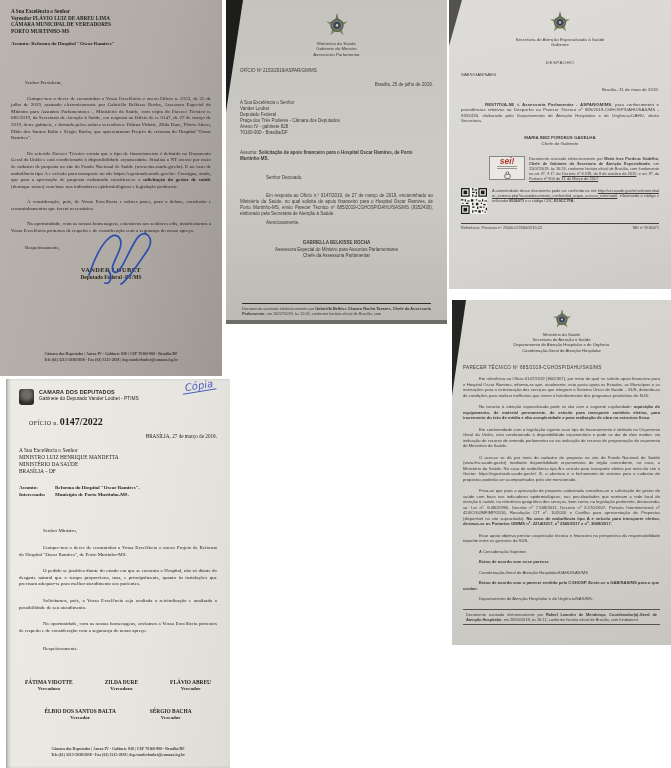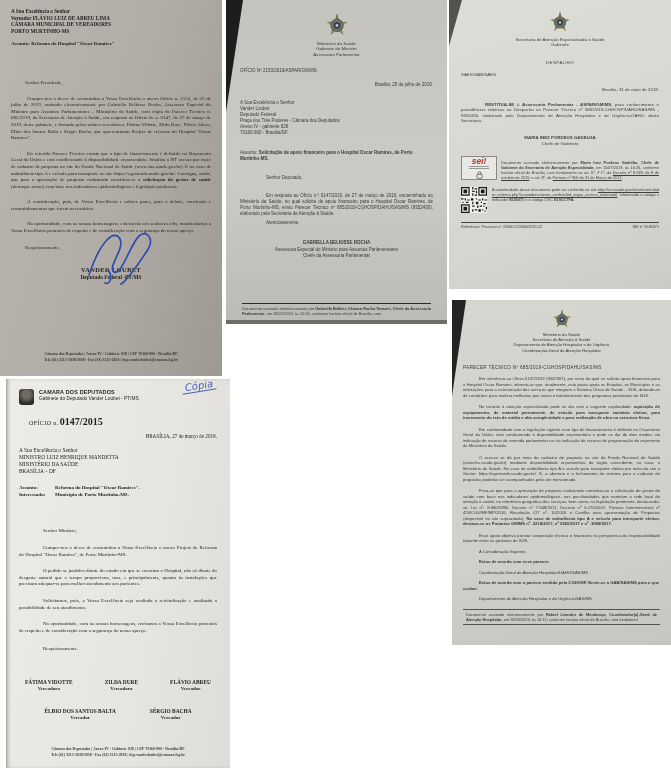--- a/index.html
+++ b/index.html
@@ -57,21 +57,21 @@
         background:linear-gradient(160deg,#dddcd8,#d6d5d1 70%,#cbcac6);
         color:#413f3b;font-size:4.4px;line-height:5.6px;padding:12px 12px 0 12px;}
   .doc3 .wedge{width:13px;height:46px;background:#54524e;clip-path:polygon(0 0,100% 0,0 100%);}
   .doc3 .org{text-align:center;font-size:4.4px;line-height:5.4px;margin-top:3px;}
   .doc3 .title{text-align:center;margin-top:12px;letter-spacing:.5px;}
   .doc3 .unit{margin-top:7px;}
   .doc3 .date{text-align:right;margin-top:9px;}
   .doc3 .body{margin-top:9px;text-align:justify;text-indent:24px;}
   .doc3 .signer{margin-top:11px;text-align:center;line-height:6px;}
   .doc3 .signer .nm{font-weight:bold;}
-  .sei-row{display:flex;gap:4px;margin-top:9px;align-items:flex-end;}
+  .sei-row{display:flex;gap:4px;margin-top:9px;align-items:flex-start;margin-left:28px;}
   .sei-box{flex:0 0 34px;border:1px solid #8a8884;background:#e9e8e4;
            display:flex;flex-direction:column;align-items:center;justify-content:center;gap:1px;}
   .sei-word{color:#b43a2e;font-weight:bold;font-style:italic;font-size:8.5px;line-height:8px;}
   .sei-lines{width:20px;height:4px;background:repeating-linear-gradient(180deg,#9a9894 0 1px,transparent 1px 2px);}
   .sei-text{flex:1;text-align:justify;font-size:3.9px;line-height:5px;}
   .qr-row{display:flex;gap:5px;margin-top:7px;align-items:flex-start;}
   .qr-row svg{flex:0 0 auto;}
   .qr-text{flex:1;text-align:justify;font-size:3.9px;line-height:5px;word-break:break-all;}
   .ref-row{margin-top:9px;border-top:1.2px solid #45433f;padding-top:2px;
            display:flex;justify-content:space-between;font-size:3.8px;}
@@ -241,21 +241,21 @@
     <div class="d4-head">
       <div class="d4-logo"></div>
       <div>
         <div class="d4-org1">CAMARA DOS DEPUTADOS</div>
         <div class="d4-org2">Gabinete do Deputado Vander Loubet - PT/MS</div>
       </div>
     </div>
     <div class="copia">Cópia</div>
     <div class="d4-ofline">
       <span class="d4-oflabel">OFÍCIO n.</span>
-      <span class="d4-ofnum">0147/2015</span>
+      <span class="d4-ofnum">0147/2022</span>
     </div>
     <div class="date">BRASÍLIA, 27 de março de 2019.</div>
     <div class="rcpt">
       <div>A Sua Excelência o Senhor</div>
       <div>MINISTRO LUIZ HENRIQUE MANDETTA</div>
       <div>MINISTÉRIO DA SAÚDE</div>
       <div>BRASÍLIA – DF</div>
     </div>
     <div class="d4-subj">
       <div>

